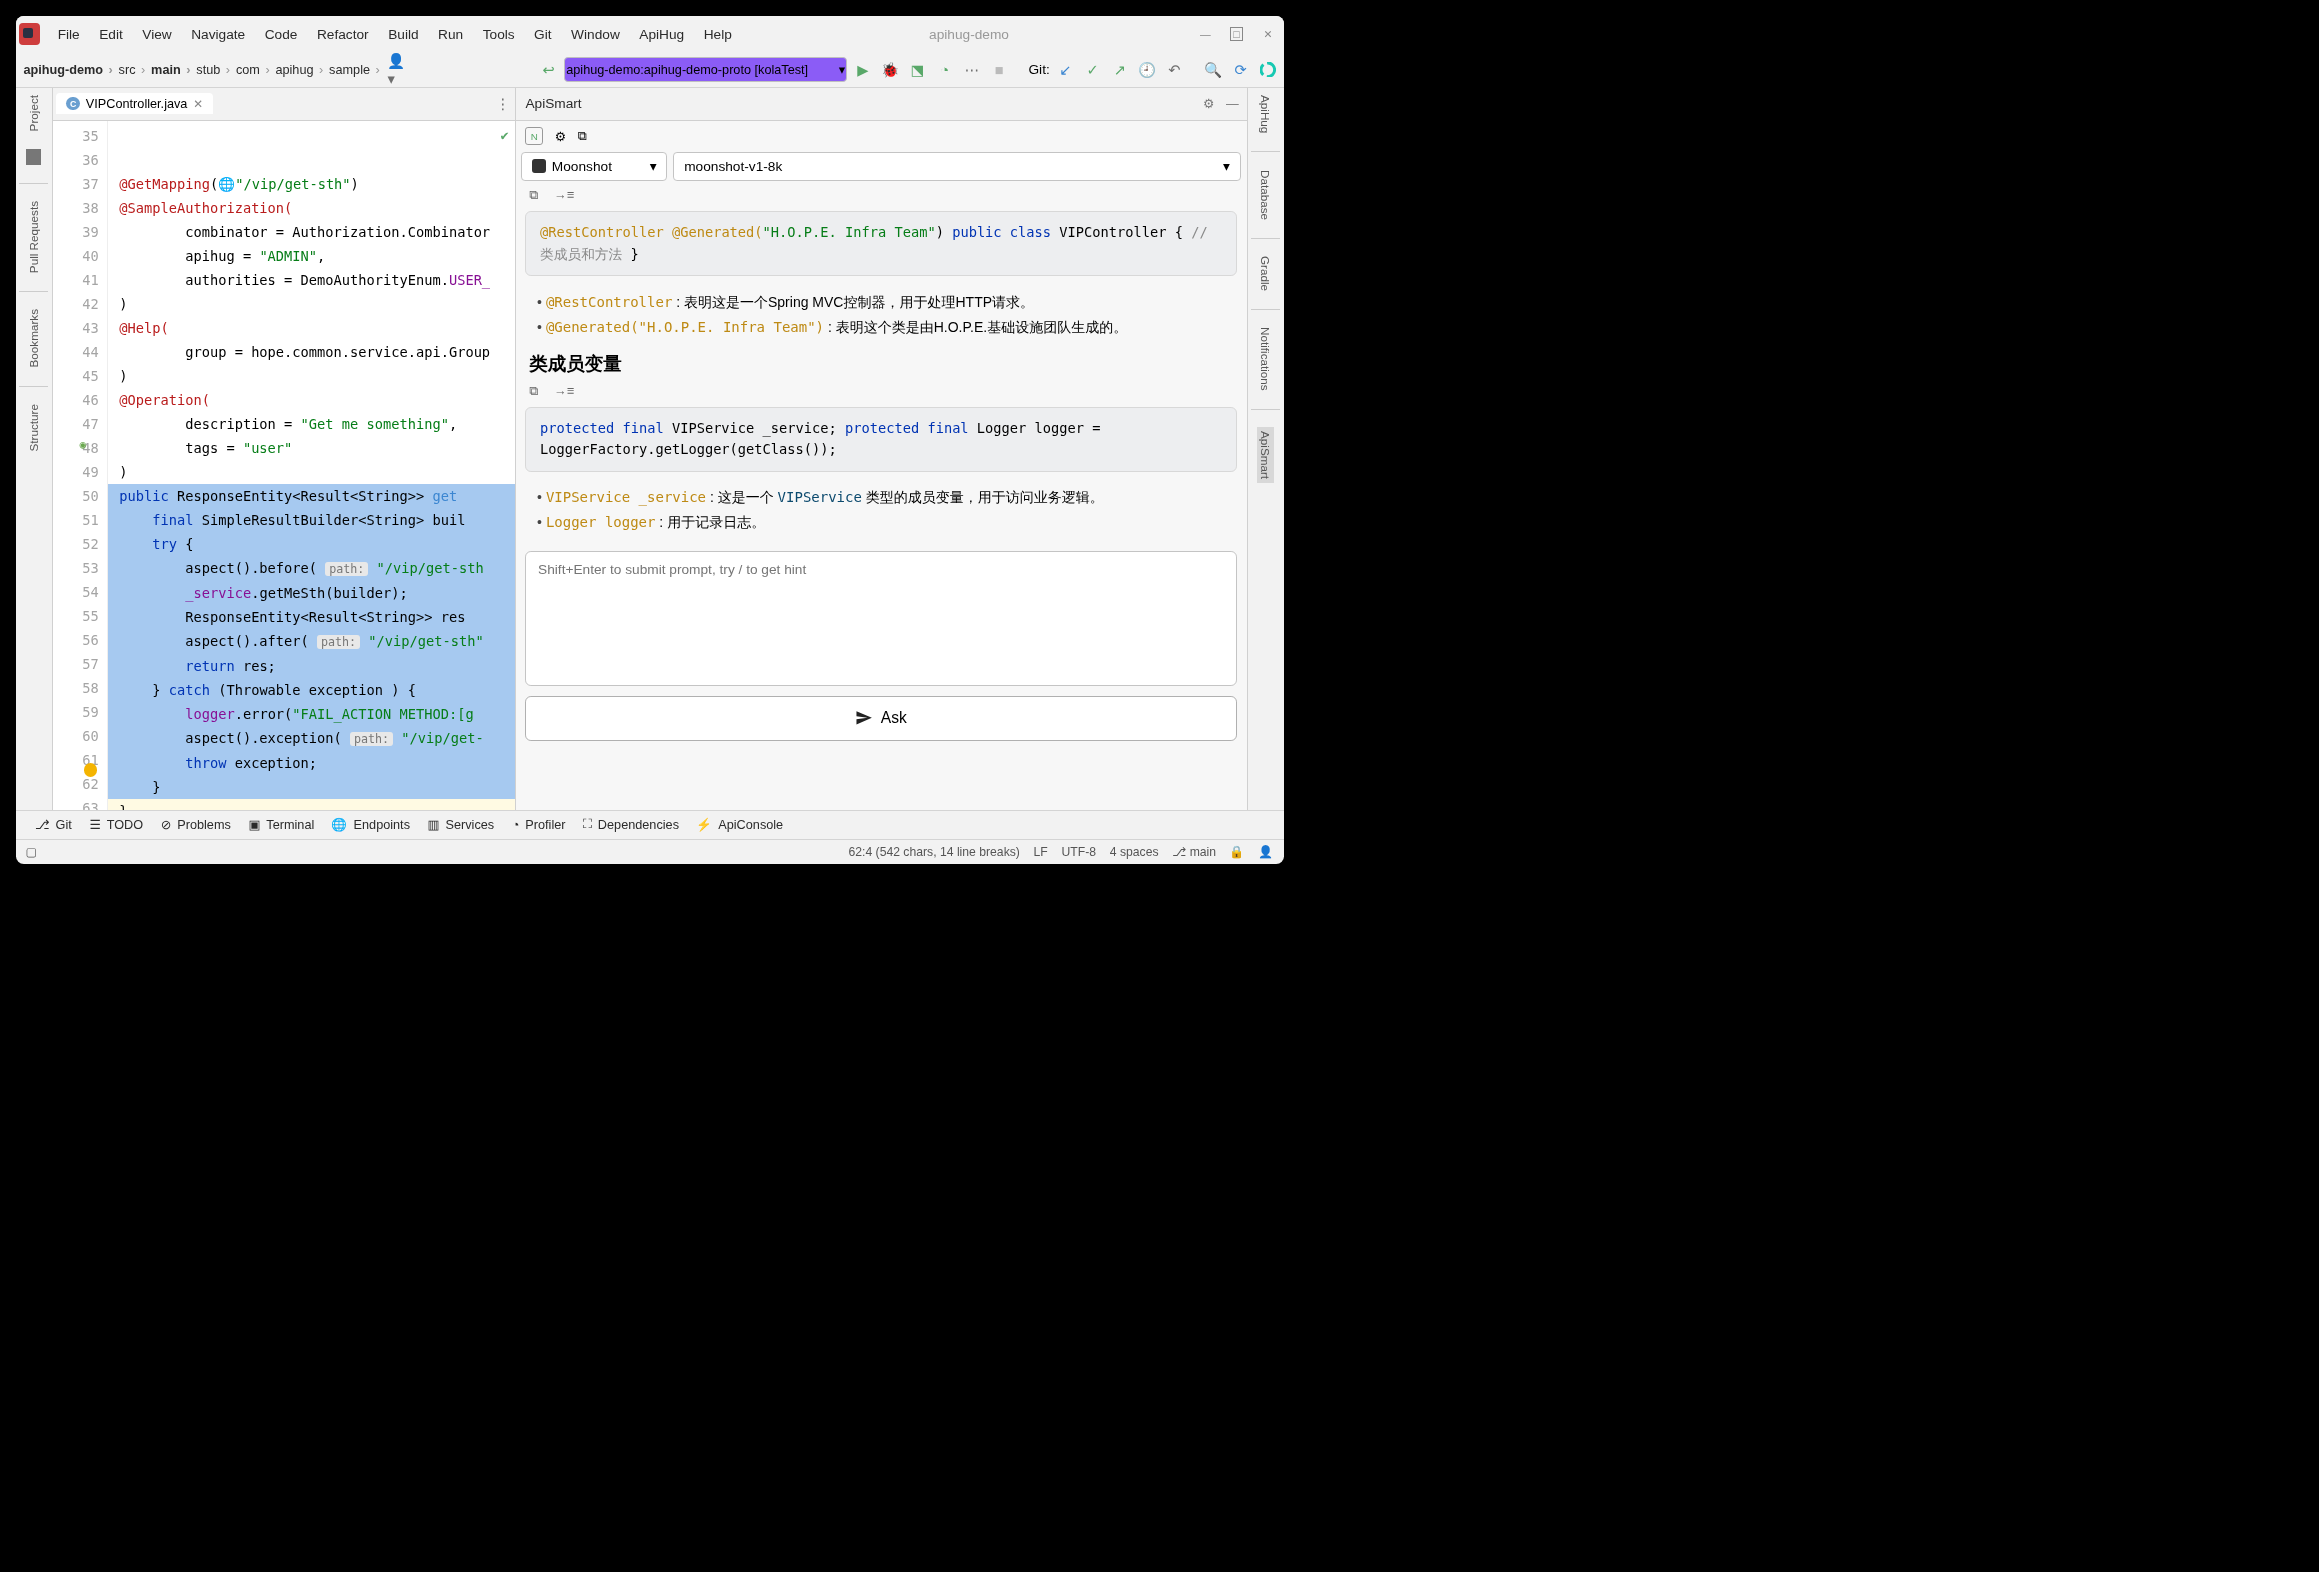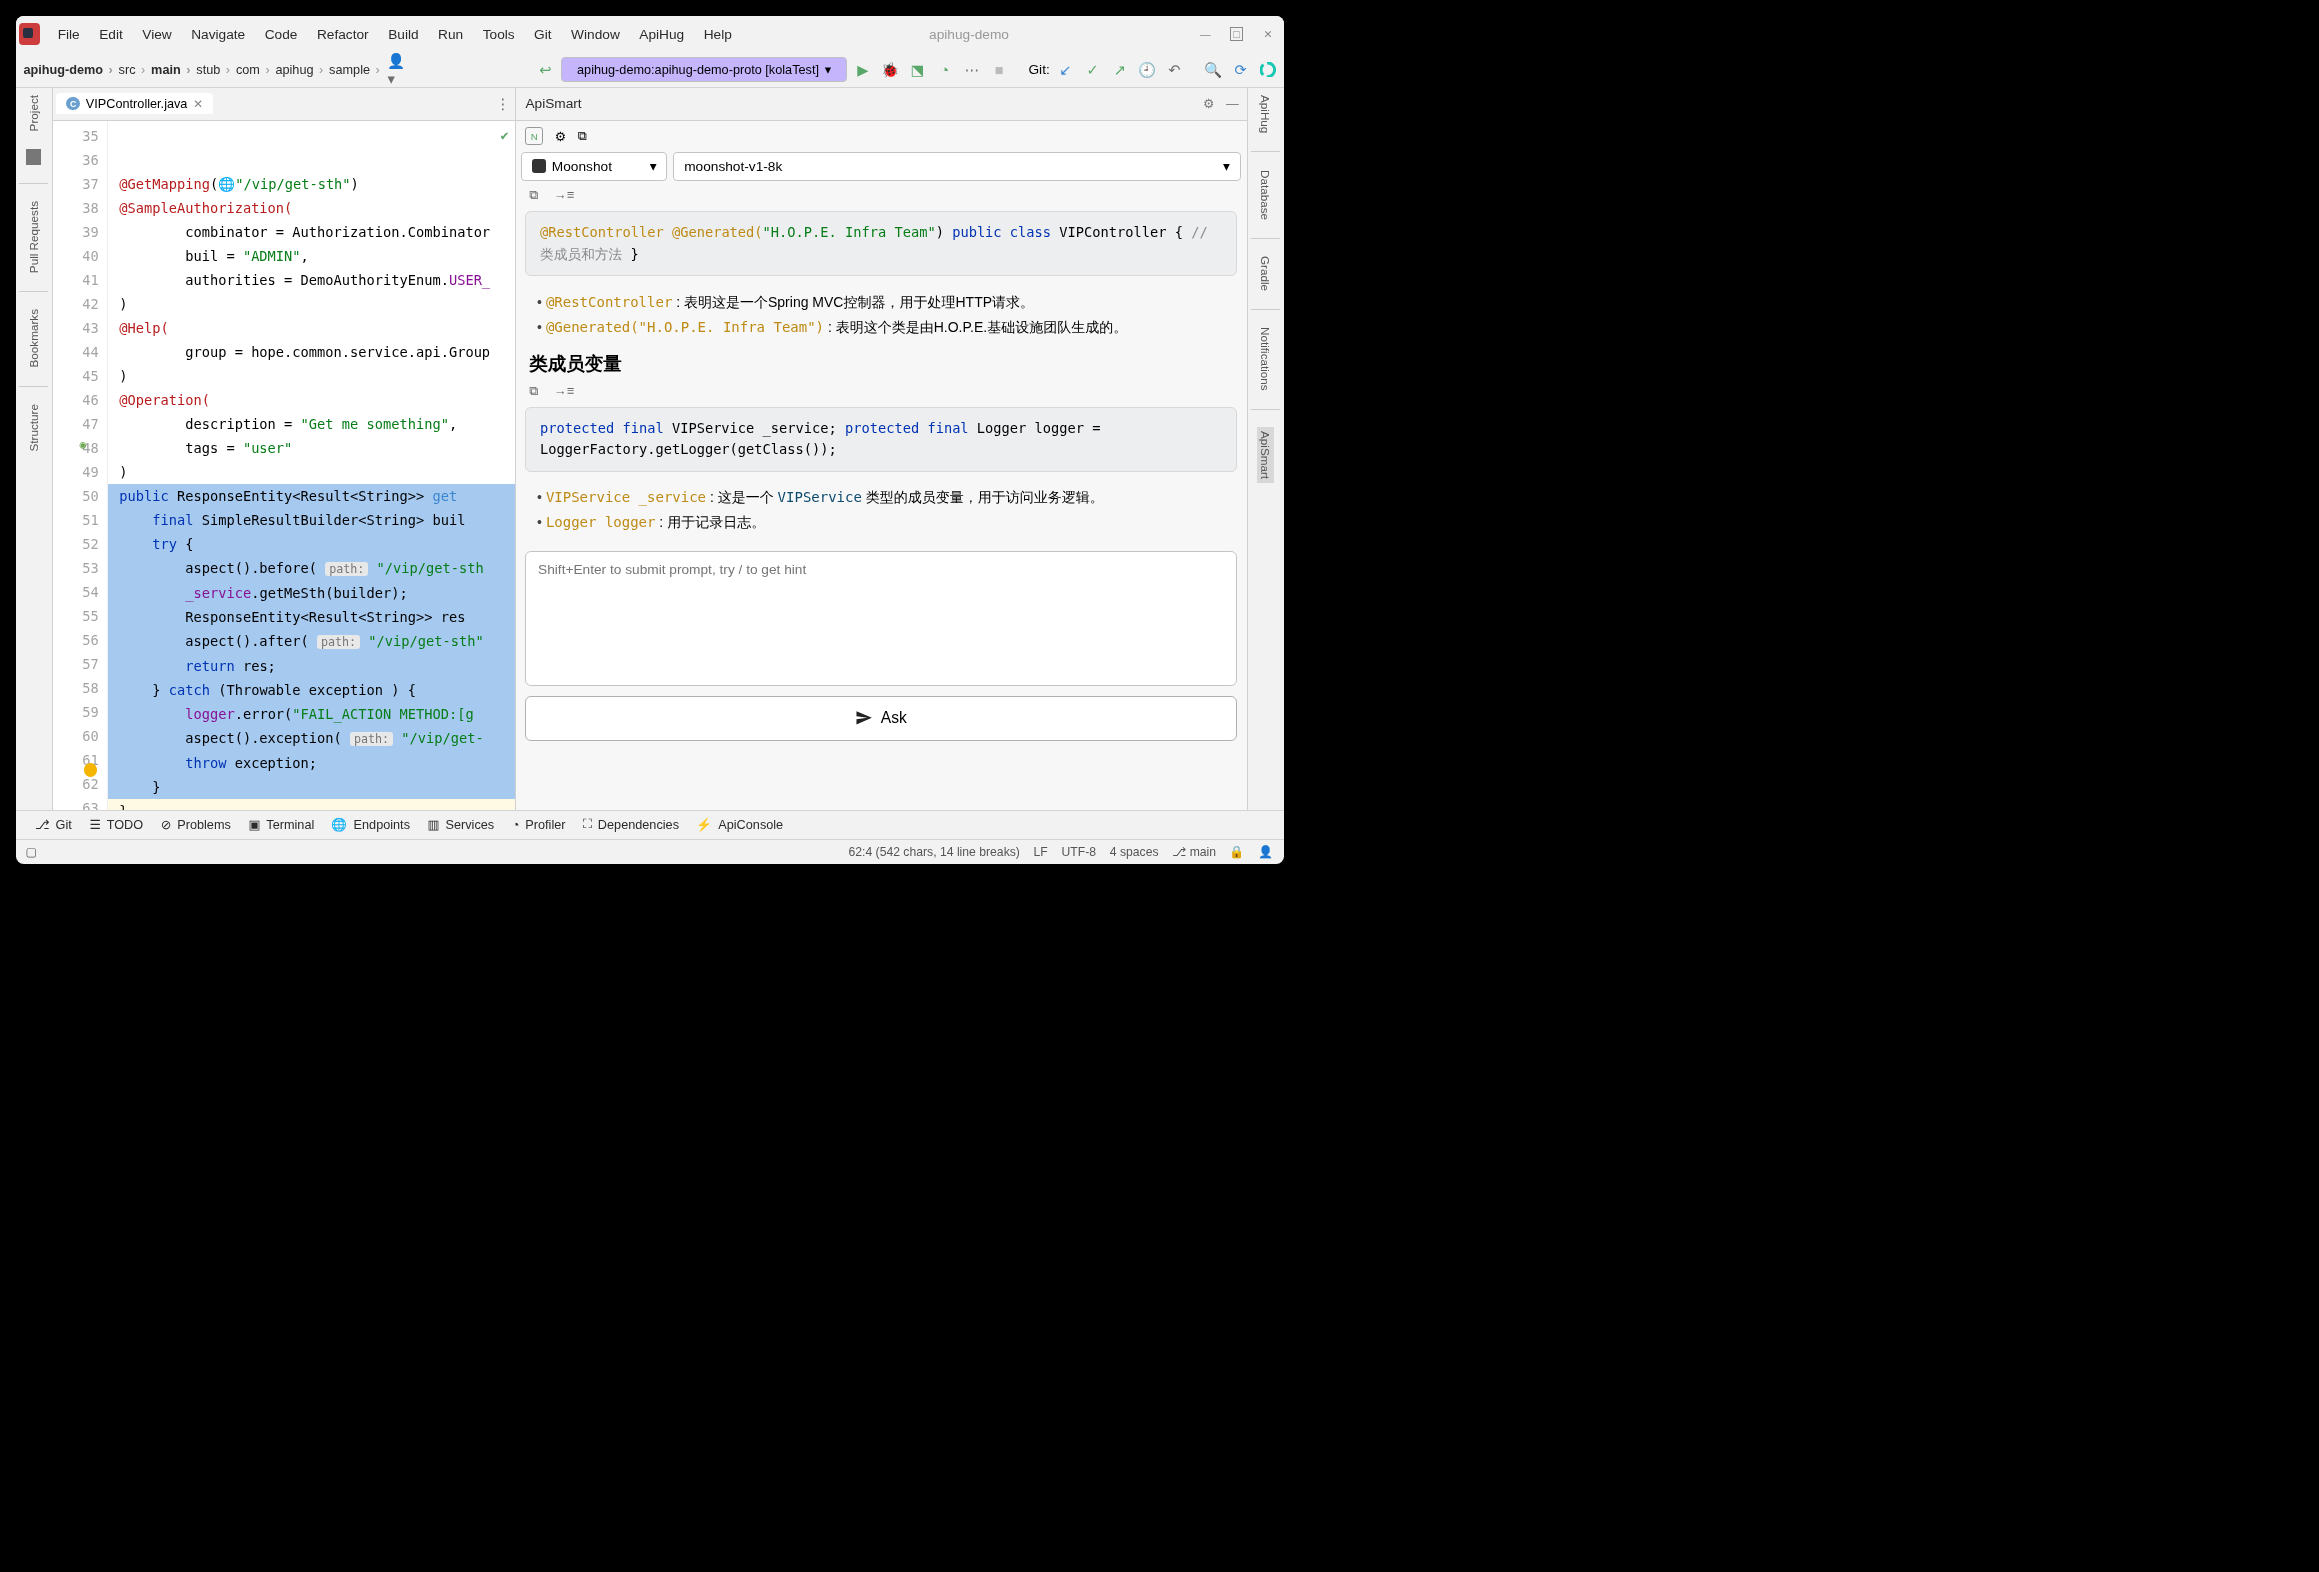--- a/index.html
+++ b/index.html
@@ -12,21 +12,21 @@
   .menu-item { padding: 3.9px 7.8px; color: #2b2b2b; cursor: pointer; font-size: 13.7px; }
   .title-center { flex: 1; text-align: center; color: #999; font-size: 13.7px; }
   .win-controls { display: flex; gap: 17.6px; padding-right: 5.9px; }
   .win-btn { width: 13.7px; height: 13.7px; border: 1px solid #888; color: #888; font-size: 10.7px; display:flex; align-items:center; justify-content:center; }
   
   .toolbar { height: 35px; background: #f2f2f2; border-bottom: 1px solid #d4d4d4; display: flex; align-items: center; padding: 0 3.9px; gap: 3.9px; }
   .crumb { padding: 2px 7.8px 2px 3.9px; position: relative; font-size: 12.7px; color: #2b2b2b; }
   .crumb::after { content: "›"; position: absolute; right: -2px; color: #999; }
   .crumb.bold { font-weight: 600; }
   .tool-icon { width: 23.4px; height: 23.4px; display:flex; align-items:center; justify-content:center; color: #6e6e6e; font-size: 14.6px; cursor:pointer; }
-  .run-config { display:flex; align-items:center; background:#c4b5fd; border:1px solid #c0c0c0; border-radius:3.9px; height:25px; padding:0 15px; gap:5.9px; font-size:12.7px; min-width:283px; justify-content:space-between; }
+  .run-config { display:flex; align-items:center; background:#8b5cf6; border:1px solid #c0c0c0; border-radius:3.9px; height:25px; padding:0 1px; gap:5.9px; font-size:12.7px; min-width:283px; justify-content:space-between; }
   .spacer { flex: 1; }
   
   .body { flex: 1; display: flex; overflow: hidden; }
   .left-gutter { width: 37px; background: #f2f2f2; border-right: 1px solid #d0d0d0; display:flex; flex-direction:column; align-items:center; gap:17.6px; padding-top:7.8px; }
   .gutter-label { writing-mode: vertical-rl; transform: rotate(180deg); font-size: 11.7px; color:#555; display:flex; align-items:center; gap:3.9px; }
   .gutter-sep { height: 1px; width: 29px; background:#ccc; }
   .right-gutter { width: 37px; background: #f2f2f2; border-left: 1px solid #d0d0d0; display:flex; flex-direction:column; align-items:center; gap:17.6px; padding-top:7.8px; }
   .mid { flex: 1; display: flex; flex-direction: column; }
   
   .tabs-row { height: 33px; display:flex; border-bottom:1px solid #d0d0d0; }
@@ -212,21 +212,21 @@
             <div>62</div>
               <div>63</div>
             <span class="gutter-mark" style="top:312px">◉</span>
             <span class="lightbulb"></span>
           </div>
           <div class="code-col">
             <span class="checkmark">✔</span>
 <span><span class="ann">@GetMapping</span><span>(</span>🌐<span class="str">"/vip/get-sth"</span><span>)</span></span>
 <span class="ann">@SampleAuthorization(</span>
 <span>        combinator = Authorization.Combinator</span>
-<span><span>        buil = </span><span class="str">"ADMIN"</span><span>,</span></span>
+<span><span>        apihug = </span><span class="str">"ADMIN"</span><span>,</span></span>
 <span><span>        authorities = DemoAuthorityEnum.</span><span class="field">USER_</span></span>
 <span>)</span>
 <span class="ann">@Help(</span>
 <span>        group = hope.common.service.api.Group</span>
 <span>)</span>
 <span class="ann">@Operation(</span>
 <span><span>        description = </span><span class="str">"Get me something"</span><span>,</span></span>
 <span><span>        tags = </span><span class="str">"user"</span></span>
 <span>)</span>
 <span class="sel"><span class="kw">public</span><span> ResponseEntity&lt;Result&lt;String&gt;&gt; </span><span style="color:#3b86d1">get</span></span><span class="sel"><span class="kw">    final</span><span> SimpleResultBuilder&lt;String&gt; buil</span></span><span class="sel"></span><span class="sel"><span class="kw">    try</span><span> {</span></span><span class="sel"><span>        aspect().before( </span><span class="path-hint">path:</span><span class="str"> "/vip/get-sth</span></span><span class="sel"><span>        </span><span class="field">_service</span><span>.getMeSth(builder);</span></span><span class="sel">        ResponseEntity&lt;Result&lt;String&gt;&gt; res</span><span class="sel"><span>        aspect().after( </span><span class="path-hint">path:</span><span class="str"> "/vip/get-sth"</span></span><span class="sel"><span class="kw">        return</span><span> res;</span></span><span class="sel"><span>    } </span><span class="kw">catch</span><span> (Throwable exception ) {</span></span><span class="sel"><span>        </span><span class="field">logger</span><span>.error(</span><span class="str">"FAIL_ACTION METHOD:[g</span></span><span class="sel"><span>        aspect().exception( </span><span class="path-hint">path:</span><span class="str"> "/vip/get-</span></span><span class="sel"><span class="kw">        throw</span><span> exception;</span></span><span class="sel">    }</span><span style="background:#fffae3;display:block;margin-left:-11.7px;padding-left:11.7px">}</span>

